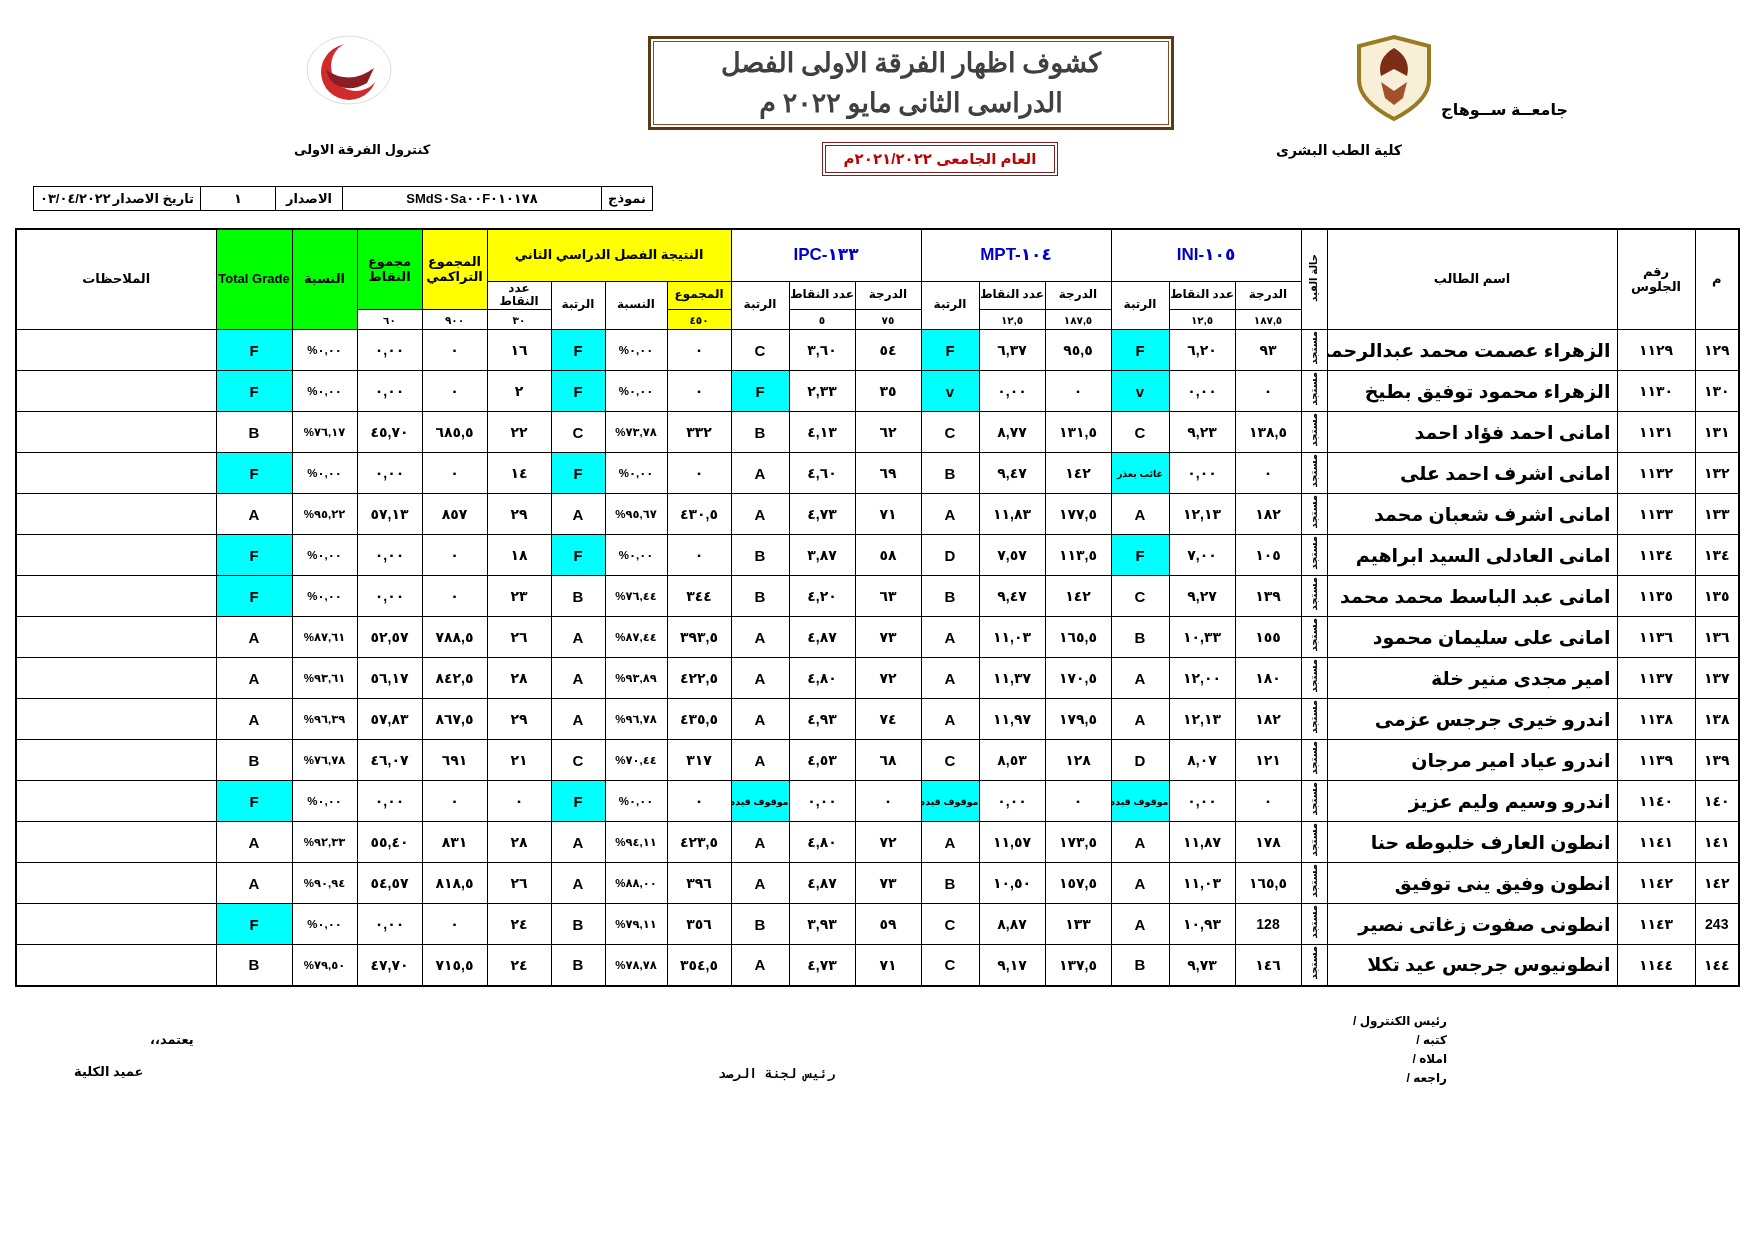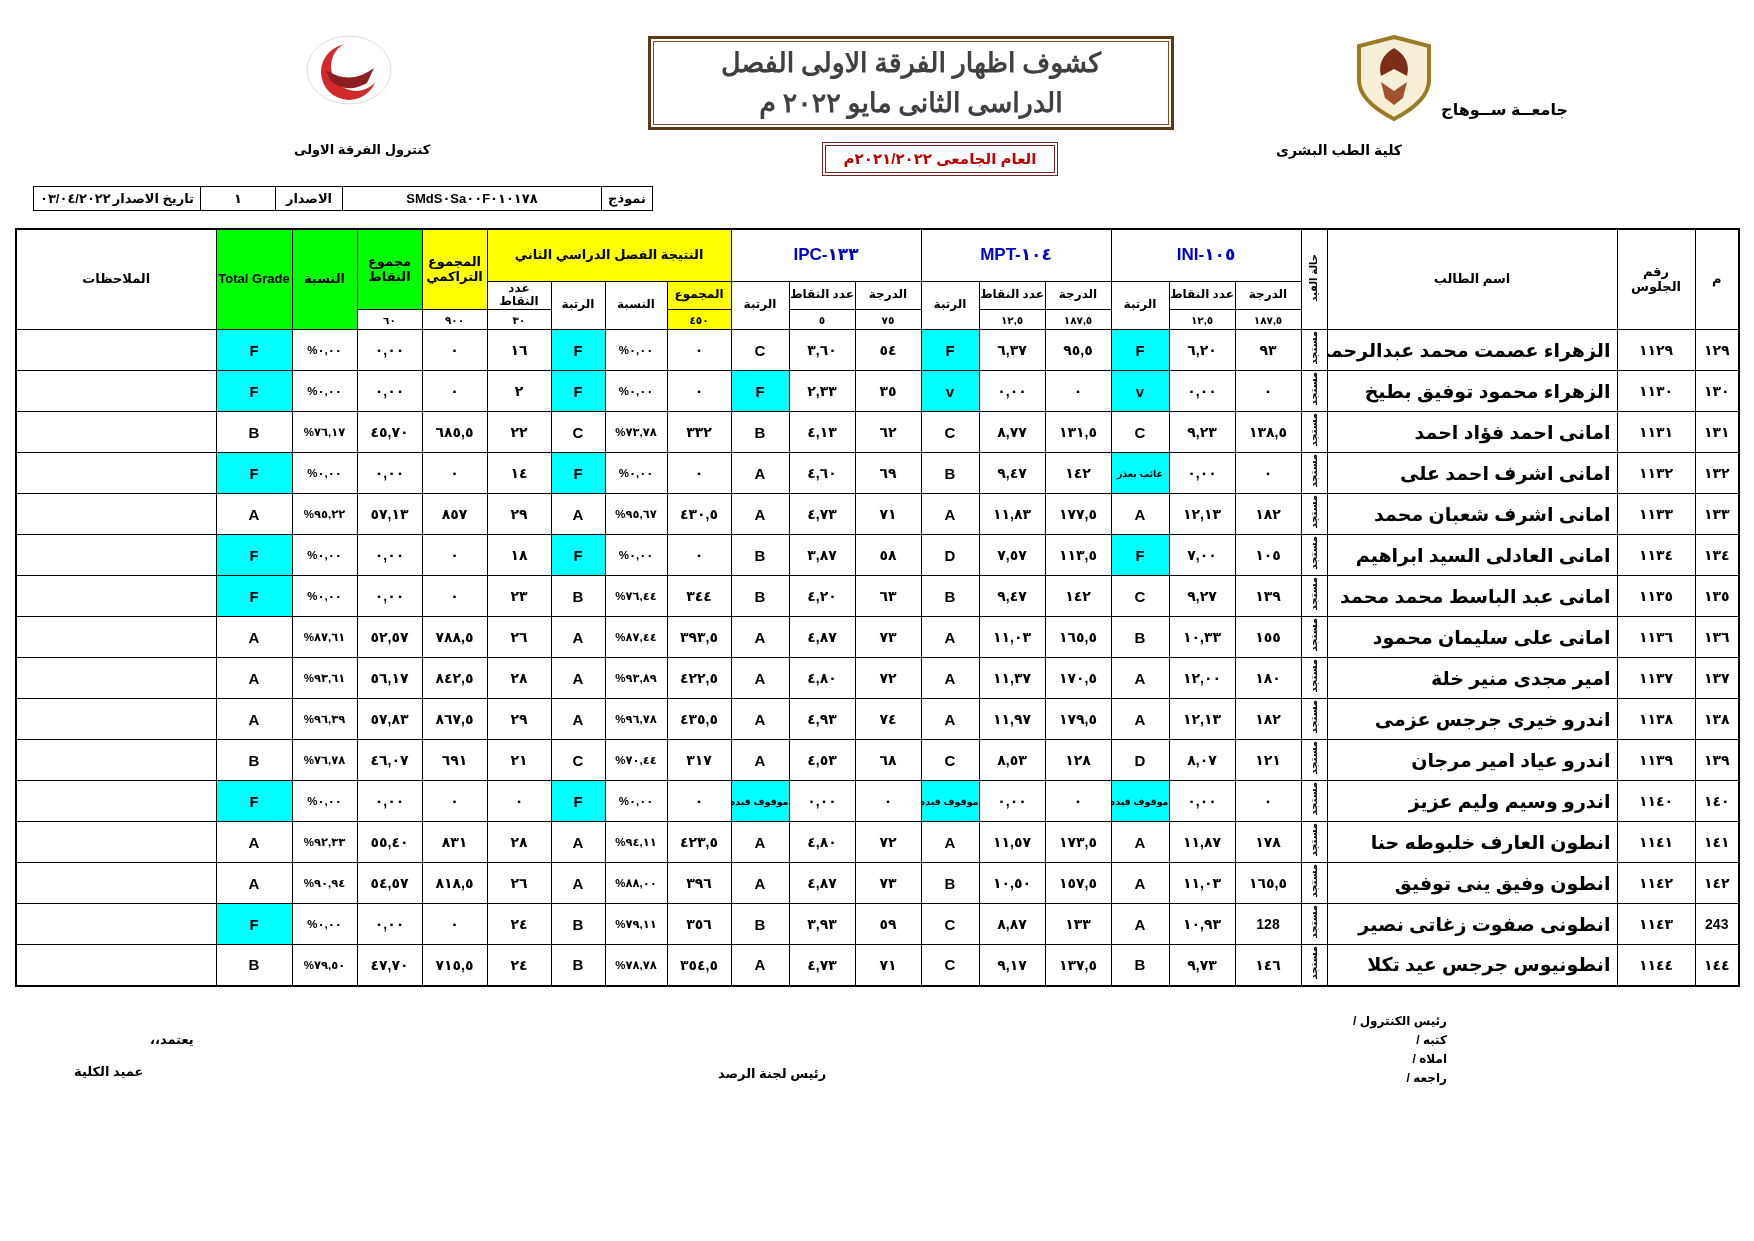--- a/index.html
+++ b/index.html
@@ -50,21 +50,21 @@
   td.num{font-size:14px;direction:ltr;}
   td.pct{font-size:11.5px;direction:ltr;}
   td.rank{font-size:15px;}
   td.longrank{font-size:9.5px;direction:rtl;}
   td.name{text-align:right;padding-right:6px;font-size:19px;}
   td.status{padding:0;}
   .vtext{writing-mode:vertical-rl;transform:rotate(180deg);display:inline-block;font-size:10px;letter-spacing:1px;line-height:1;}
 
   
   .sig-right{position:absolute;top:1012px;right:307px;font-size:12px;line-height:19px;text-align:right;}
-  .sig-center{position:absolute;top:1066px;left:718px;font-size:13px;}
+  .sig-center{position:absolute;top:1066px;left:718px;font-size:13px;font-family:Liberation Mono, monospace;}
   .sig-approve{position:absolute;top:1032px;left:150px;font-size:13px;}
   .sig-dean{position:absolute;top:1064px;left:74px;font-size:13px;}
 </style>
 </head>
 <body>
 
 <div class="page">
 
   <div class="uni-logo">
     <svg width="78" height="88" viewBox="0 0 78 88">

